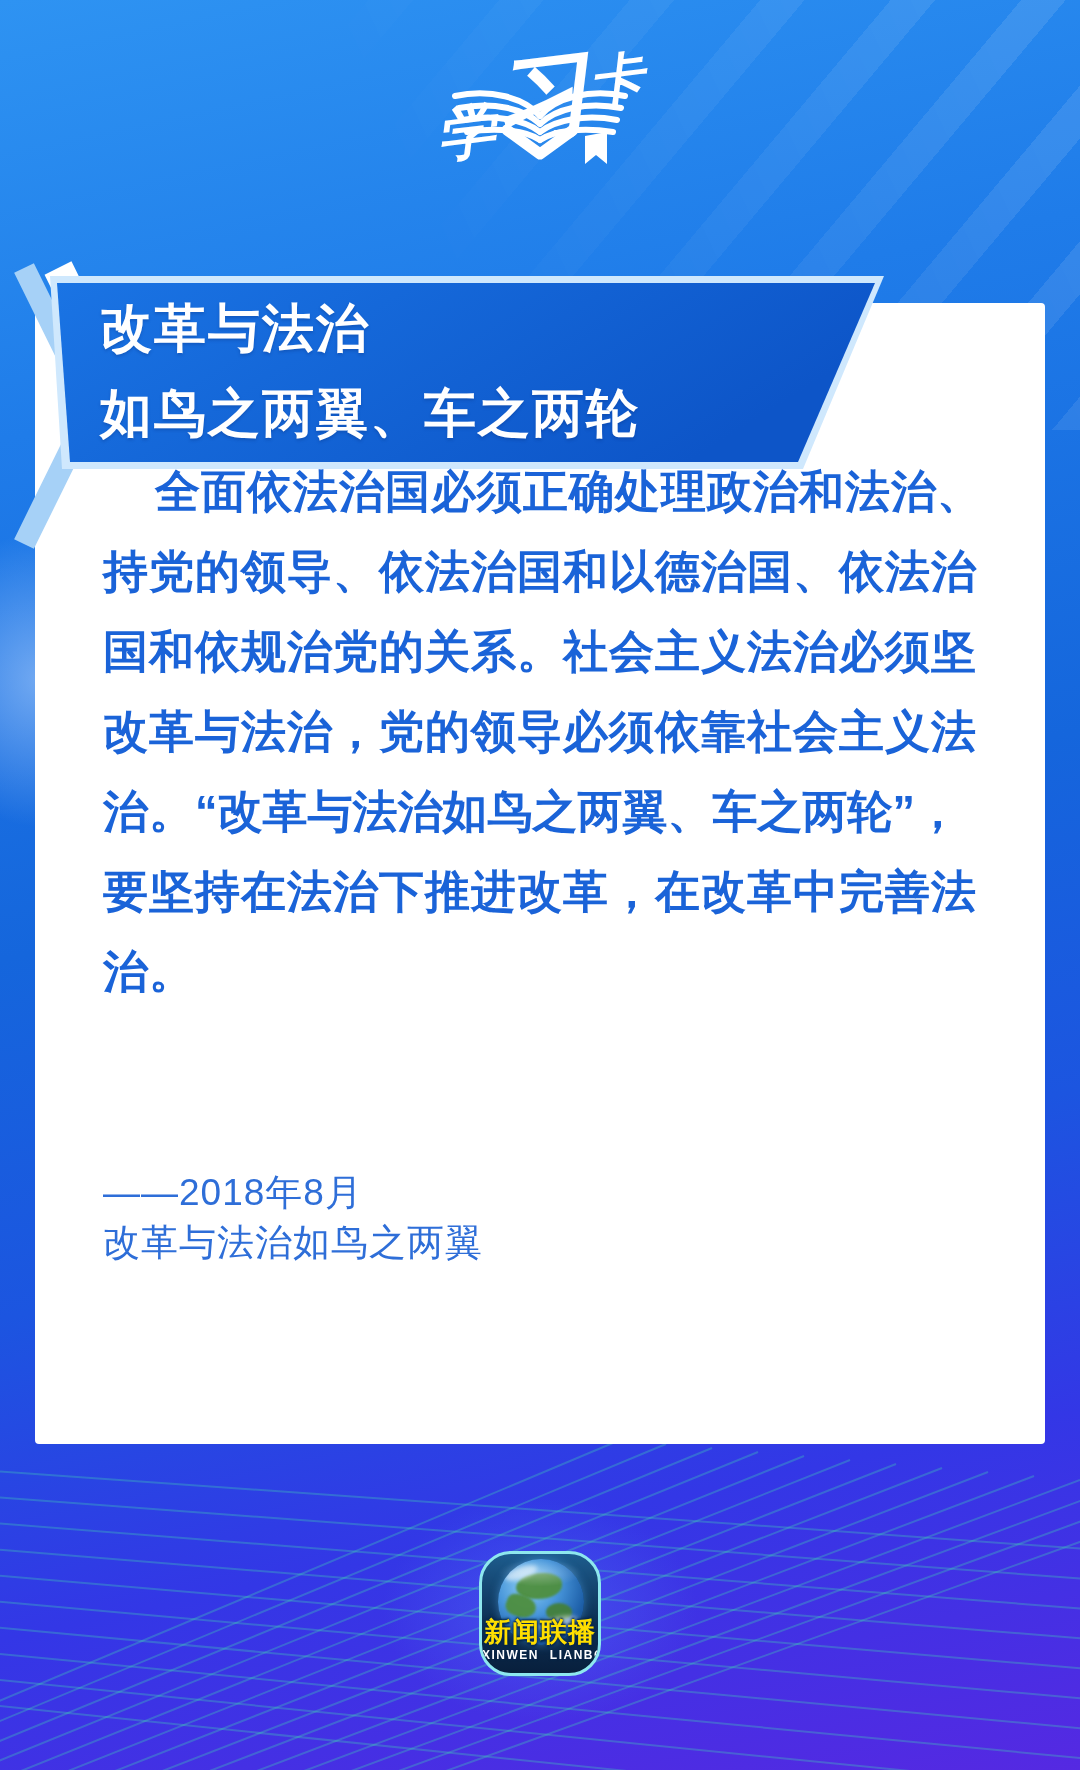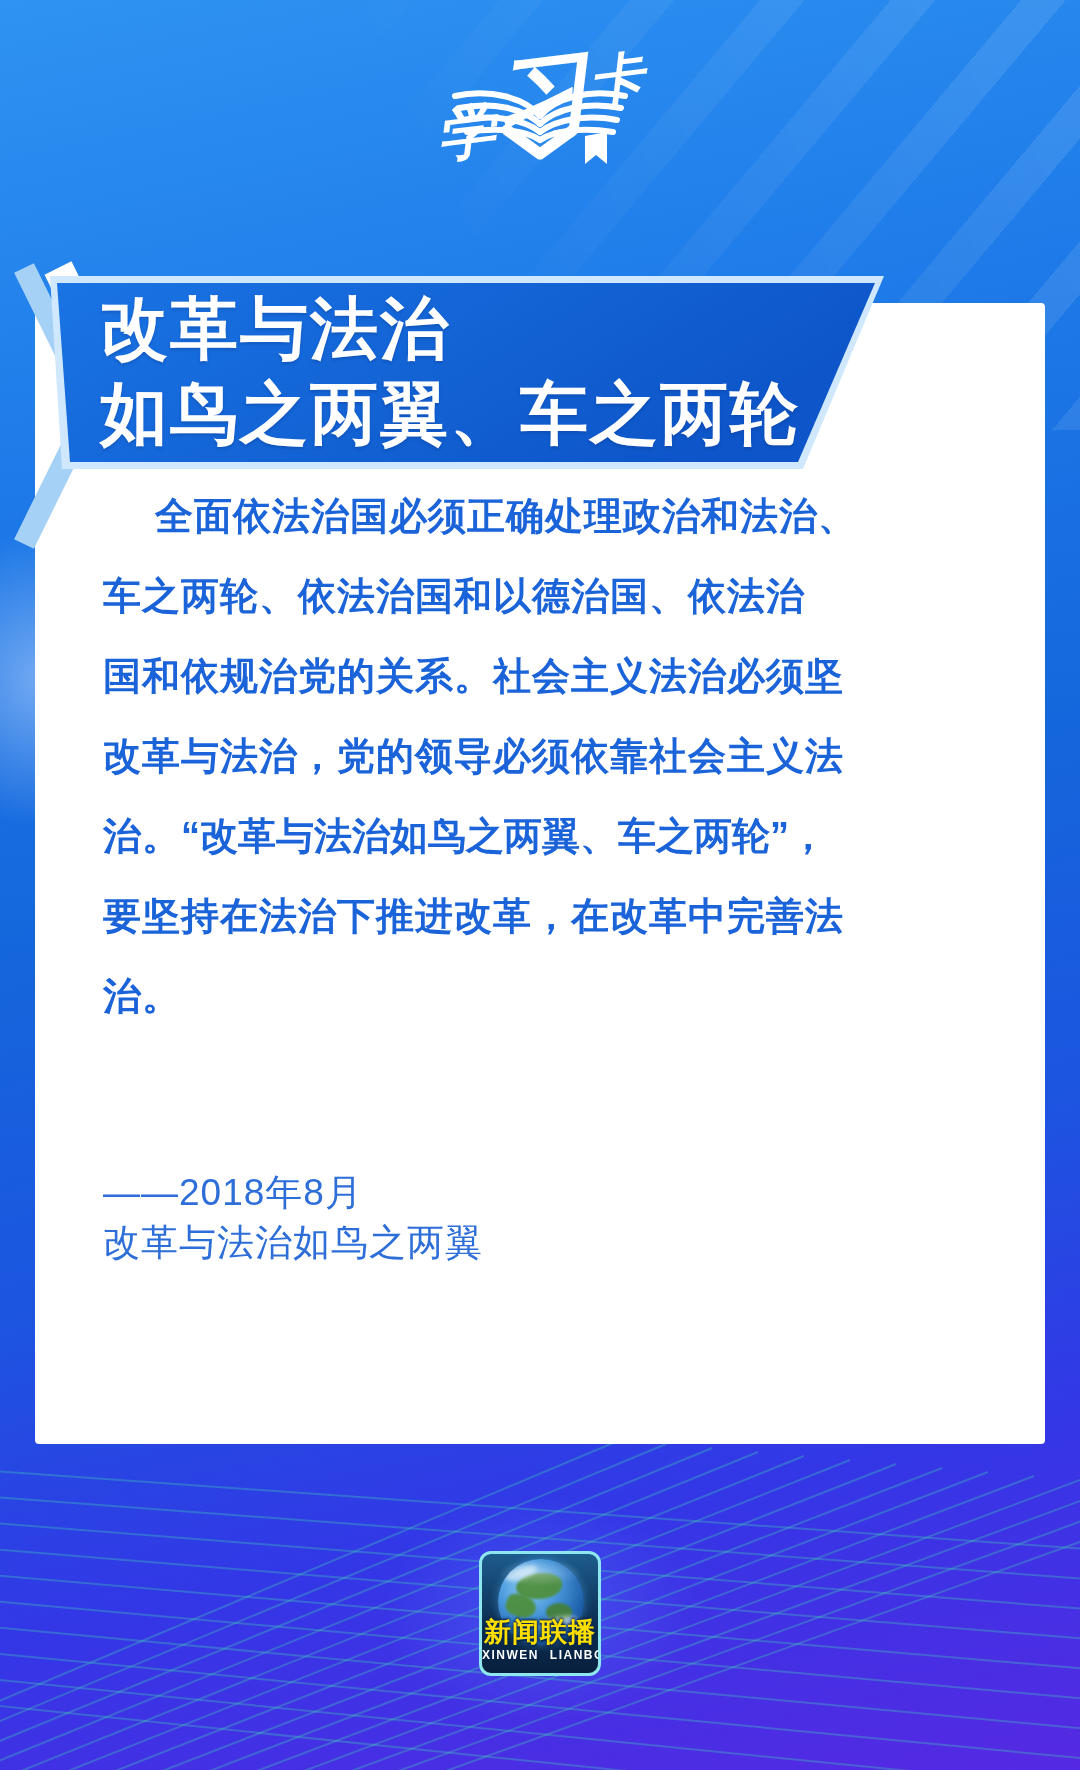--- a/index.html
+++ b/index.html
@@ -33,40 +33,40 @@
   .logo-text .lo2{font-size:96px;display:inline-block;}
   .logo-text .lo3{font-size:54px;display:inline-block;transform:translateY(-22px);}
   .book-svg{position:absolute;left:50%;transform:translateX(-50%);top:78px;}
   
   .card{position:absolute;left:35px;top:303px;width:1010px;height:1141px;background:#ffffff;border-radius:4px;}
   
   .deco{position:absolute;left:0;top:0;}
   
   .banner-text{
     position:absolute;left:100px;top:286px;color:#ffffff;
-    font-size:68px;font-weight:900;line-height:85px;letter-spacing:2px;
+    font-size:52px;font-weight:900;line-height:85px;letter-spacing:2px;
     text-shadow:0 2px 3px rgba(8,40,110,0.25);
   }
   
-  .quote{position:absolute;left:103px;top:476px;width:885px;color:#1a63d8;font-size:38px;}
+  .quote{position:absolute;left:103px;top:452px;width:885px;color:#1a63d8;font-size:45px;}
   .quote .qline{height:80px;line-height:80px;letter-spacing:1px;font-weight:600;white-space:nowrap;}
   .quote .qline.indent{text-indent:52px;}
   .quote .b{font-weight:700;letter-spacing:0px;}
   .quote .u{text-decoration-thickness:4px;text-underline-offset:14px;text-align:center;}
   
   .attr{
     position:absolute;left:103px;top:1168px;width:748px;
     color:#2e6ed8;font-size:37px;line-height:50px;font-weight:400;letter-spacing:1px;
   }
   
   .mesh{position:absolute;left:0;top:1430px;}
   
   .app-icon{
     position:absolute;left:479px;top:1551px;width:122px;height:125px;
-    border-radius:12px;border:3px solid #8ee7ee;box-sizing:border-box;
+    border-radius:32px;border:3px solid #8ee7ee;box-sizing:border-box;
     background:linear-gradient(180deg,#1d5c8d 0%,#0d3156 55%,#081f3c 100%);
     overflow:hidden;
   }
   .app-icon .gloss{position:absolute;left:6px;top:2px;width:104px;height:34px;border-radius:50%;
     background:radial-gradient(closest-side,rgba(255,255,255,0.28),rgba(255,255,255,0) 80%);}
   .globe{
     position:absolute;left:16px;top:5px;width:86px;height:86px;border-radius:50%;
     background:radial-gradient(circle at 35% 30%,#8fd0f4 0%,#4795da 38%,#1d5fa8 70%,#0d3a74 100%);
     overflow:hidden;box-shadow:0 0 10px rgba(90,180,255,0.45);
   }
@@ -161,21 +161,21 @@
     <polygon points="57,283 875,283 798,462 70,462" fill="url(#bannerGrad)"></polygon>
   </svg>
 
   <div class="banner-text">
     <div>改革与法治</div>
     <div>如鸟之两翼、车之两轮</div>
   </div>
 
   <div class="quote" id="quote">
       <div class="qline indent"><span>全面依法治国必须正确处理政治和法治、</span></div>
-      <div class="qline"><span>车之两轮、依法治国和以德治国、依法治</span></div>
+      <div class="qline"><span>持党的领导、依法治国和以德治国、依法治</span></div>
       <div class="qline"><span>国和依规治党的关系。社会主义法治必须坚</span></div>
       <div class="qline"><span>改革与法治，党的领导必须依靠社会主义法</span></div>
       <div class="qline"><span>治。</span><span class="b">“改革与法治如鸟之两翼、车之两轮”</span><span>，</span></div>
       <div class="qline"><span class="u">要坚持在法治下推进改革，在改革中完善法</span></div>
       <div class="qline"><span class="u">治</span><span>。</span></div>
     </div>
 
   <div class="attr">
     <div>——2018年8月</div>
     <div>改革与法治如鸟之两翼</div>

